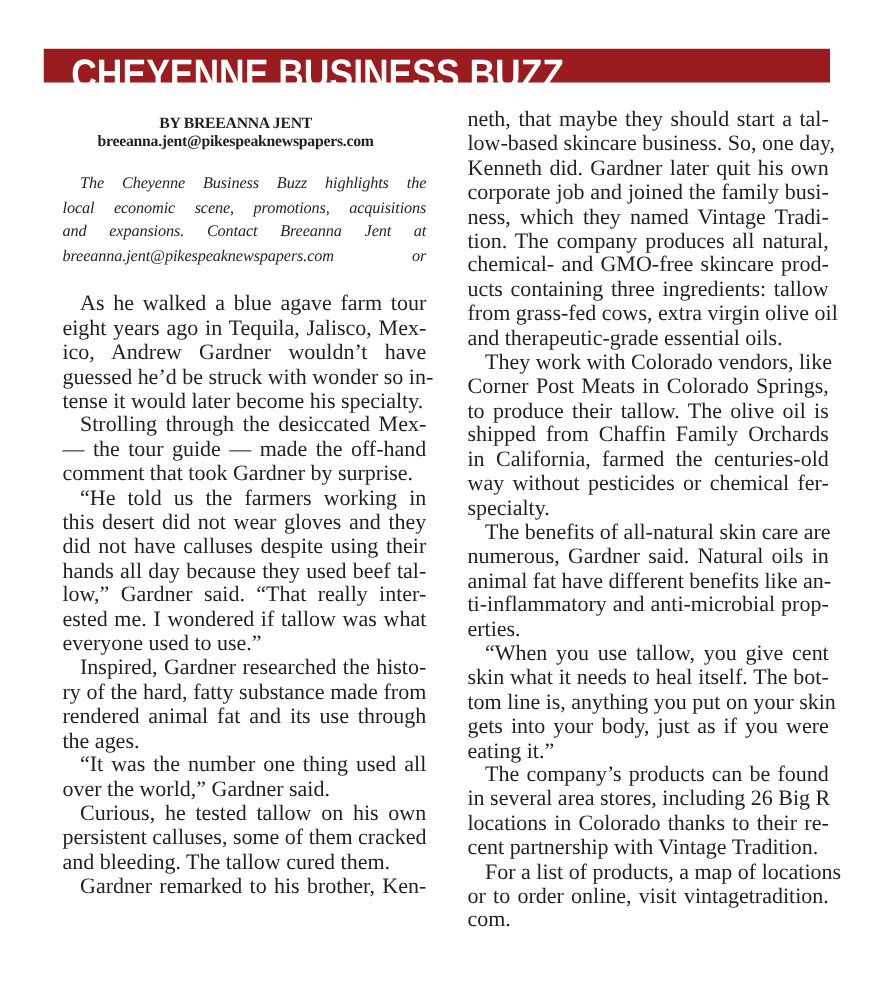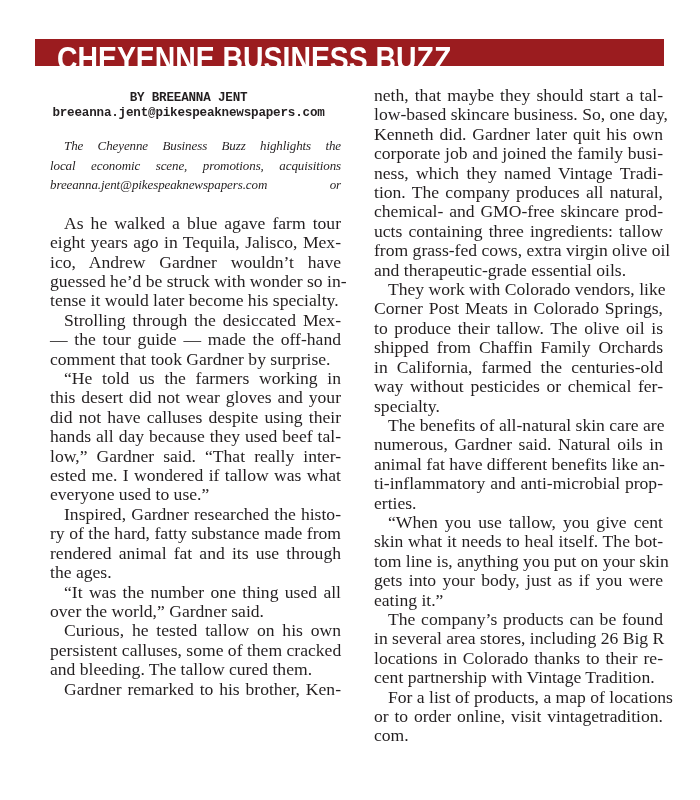--- a/index.html
+++ b/index.html
@@ -48,21 +48,21 @@
       left: 36px;
       top: 86px;
       width: 305px;
     }
     .col-right {
       left: 360px;
       top: 86px;
       width: 303px;
     }
     .byline {
-      font-family: Liberation Mono, monospace;
+      font-family: Liberation Serif, serif;
       font-weight: bold;
       text-align: center;
       font-size: 12.6px;
       line-height: 15px;
       letter-spacing: -0.2px;
       margin-top: 5px;
     }
     .byline .email {
       display: block;
     }
@@ -100,38 +100,39 @@
 </div>
 
 <div class="col col-left">
   <div class="byline">
     <span>BY BREEANNA JENT</span>
     <span class="email">breeanna.jent@pikespeaknewspapers.com</span>
   </div>
   <div class="intro" id="intro">
       <span class="l ind">The Cheyenne Business Buzz highlights the</span>
       <span class="l">local economic scene, promotions, acquisitions</span>
+      <span class="l">and expansions. Contact Breeanna Jent at</span>
       <span class="l">breeanna.jent@pikespeaknewspapers.com   or</span>
     </div>
   <div id="left-body">
       <div class="p">
         <span class="l ind">As he walked a blue agave farm tour</span>
         <span class="l">eight years ago in Tequila, Jalisco, Mex-</span>
         <span class="l">ico, Andrew Gardner wouldn’t have</span>
         <span class="l">guessed he’d be struck with wonder so in-</span>
         <span class="l last">tense it would later become his specialty.</span>
       </div>
       <div class="p">
         <span class="l ind">Strolling through the desiccated Mex-</span>
         <span class="l">— the tour guide — made the off-hand</span>
         <span class="l last">comment that took Gardner by surprise.</span>
       </div>
       <div class="p">
         <span class="l ind">“He told us the farmers working in</span>
-        <span class="l">this desert did not wear gloves and your</span>
+        <span class="l">this desert did not wear gloves and they</span>
         <span class="l">did not have calluses despite using their</span>
         <span class="l">hands all day because they used beef tal-</span>
         <span class="l">low,” Gardner said. “That really inter-</span>
         <span class="l">ested me. I wondered if tallow was what</span>
         <span class="l last">everyone used to use.”</span>
       </div>
       <div class="p">
         <span class="l ind">Inspired, Gardner researched the histo-</span>
         <span class="l">ry of the hard, fatty substance made from</span>
         <span class="l">rendered animal fat and its use through</span>

